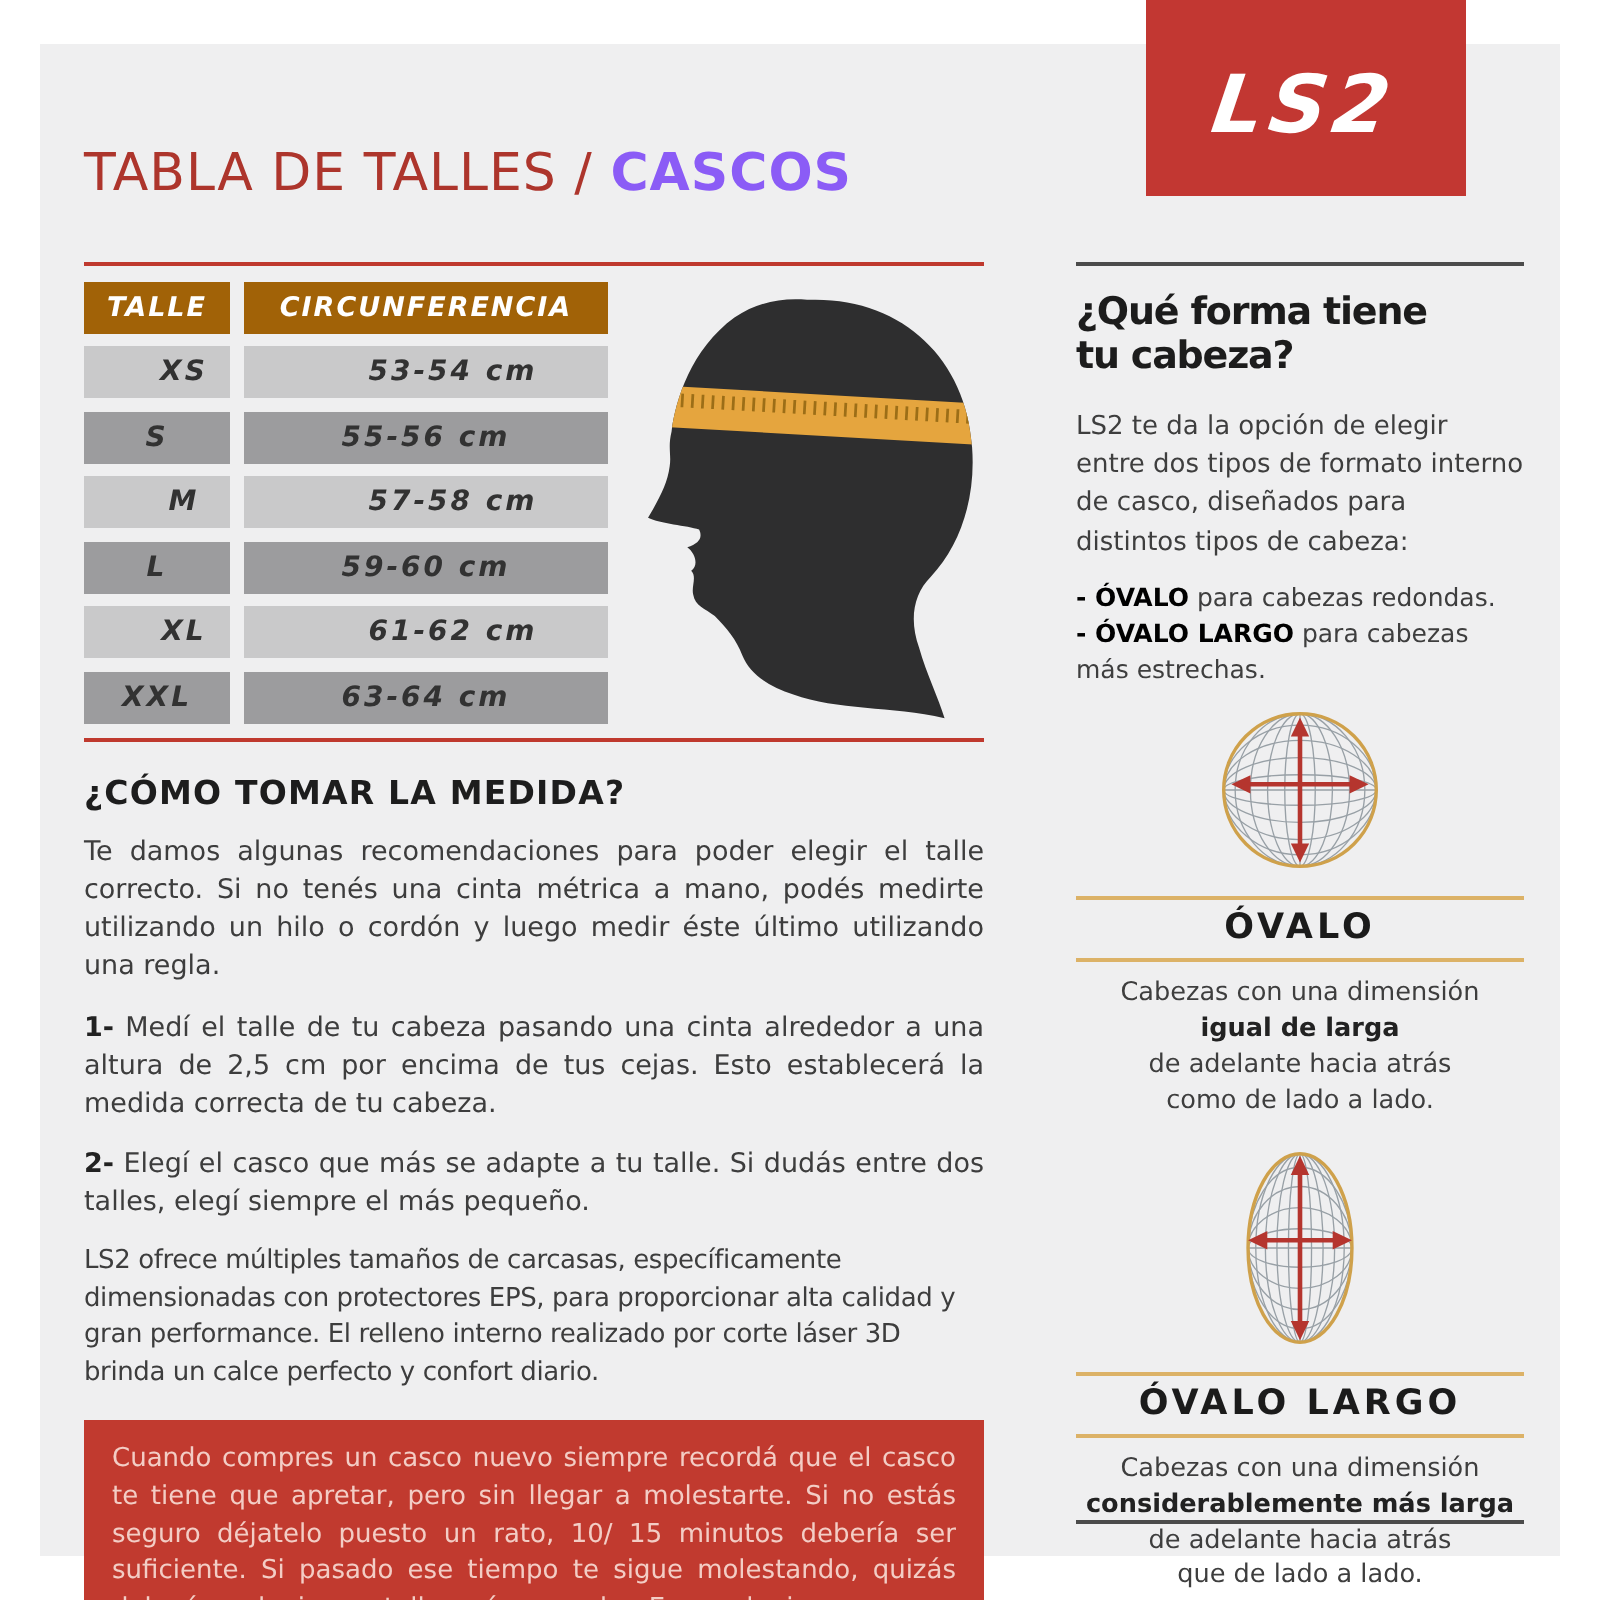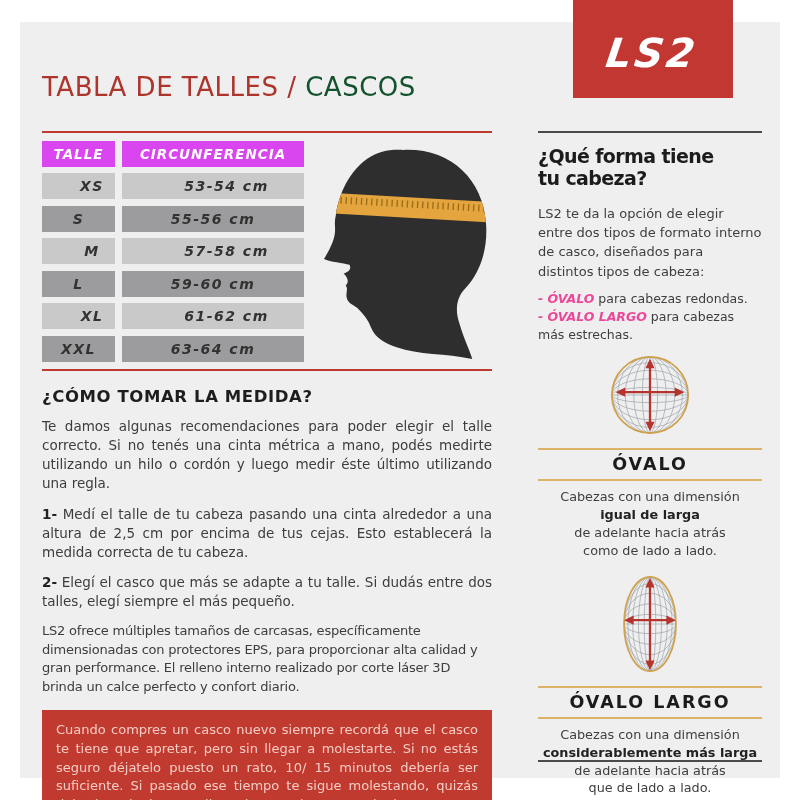--- a/index.html
+++ b/index.html
@@ -8,52 +8,52 @@
 
   .panel { position:absolute; left:20px; top:22px; width:760px; height:756px; background:#efeff0; }
 
   .logo-box { position:absolute; left:573px; top:0; width:160px; height:98px; background:#c23732;
               display:flex; align-items:center; justify-content:center; }
   .logo-text { color:#ffffff; font-weight:bold; font-style:italic; font-size:40px; letter-spacing:3px;
                transform:skewX(-8deg) translateY(4px); }
 
   .page-title { position:absolute; left:42px; top:72px; font-size:26px; letter-spacing:0.5px; white-space:nowrap; }
   .title-red { color:#ad352c; font-weight:normal; }
-  .title-black { color:#14532d; font-weight:normal; }
+  .title-black { color:#8b5cf6; font-weight:bold; }
 
   
   .left-col { position:absolute; left:42px; top:131px; width:450px; }
 
   .size-zone { border-top:2px solid #bf392e; border-bottom:2px solid #bf392e;
                padding:8px 0 6px 0; display:flex; }
   .size-table { width:262px; display:grid; grid-template-columns:73px 182px; column-gap:7px; row-gap:5px; }
   .cell { height:26px; line-height:26px; text-align:center; font-style:italic; font-weight:bold;
           font-size:14px; letter-spacing:1.5px; color:#323232; }
-  .cell.hdr { background:#d946ef; color:#ffffff; font-size:13.5px; letter-spacing:1px; }
+  .cell.hdr { background:#a16207; color:#ffffff; font-size:13.5px; letter-spacing:1px; }
   .cell.light { background:#c9c9ca;padding-left:27px; }
   .cell.dark { background:#9c9c9e; }
 
   .head-fig { flex:1; display:flex; justify-content:flex-end; align-items:flex-start; padding-top:4px; }
 
   .howto-heading { margin-top:16px; font-size:16.5px; font-weight:bold; letter-spacing:0.6px; color:#1d1d1d; }
   .para { margin-top:11px; font-size:13.5px; line-height:1.42; color:#3d3d3d; text-align:justify; }
   .para b { color:#222; }
   .para.note { text-align:left; font-size:13px; letter-spacing:-0.2px; }
 
   .warning { margin-top:14px; background:#c13a2f; color:#f3cdc5; padding:11px 14px 12px 14px;
              font-size:13px; line-height:1.44; text-align:justify; }
 
   
   .right-col { position:absolute; left:538px; top:131px; width:224px; height:631px;
                border-top:2px solid #4b4b4b; border-bottom:2px solid #4b4b4b; }
   .shape-heading { margin-top:12px; font-size:19px; font-weight:bold; color:#1c1c1c;
                    line-height:1.18; letter-spacing:-0.6px; }
   .shape-intro { margin-top:14px; font-size:13px; line-height:1.48; color:#3e3e3e; }
   .bullets { margin-top:9px; font-size:12.5px; line-height:1.45; color:#3e3e3e; }
-  .bullets b { color:#ec4899;font-style:italic; }
+  .bullets b { color:#000000; }
 
   .globe-wrap { margin-top:10px; text-align:center; }
   .shape-title { margin-top:8px; border-top:2px solid #dcb267; border-bottom:2px solid #dcb267;
                  padding:4px 0 5px 0; text-align:center; font-size:17.5px; font-weight:bold;
                  letter-spacing:2px; color:#1b1b1b; }
   .shape-desc { margin-top:7px; text-align:center; font-size:12.8px; line-height:1.4; color:#3e3e3e; }
   .shape-desc .bold-line { font-weight:bold; color:#222; }
 </style>
 </head>
 <body>

